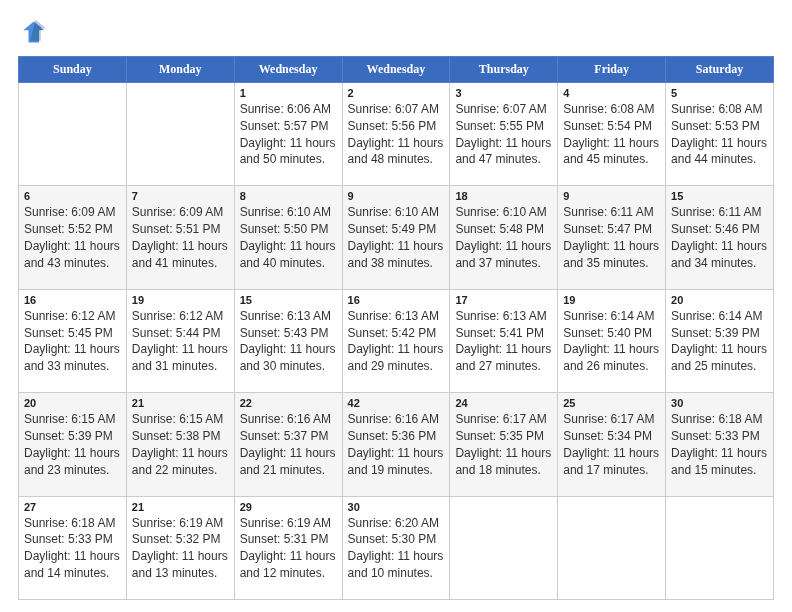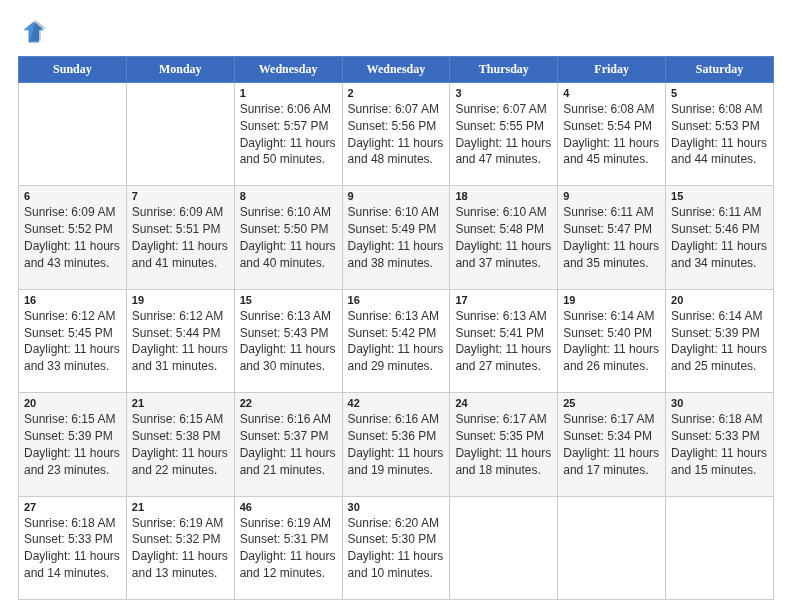--- a/index.html
+++ b/index.html
@@ -253,21 +253,21 @@
         <tr>
           <td>
             <span class="day-number">27</span>
             <div class="day-info">Sunrise: 6:18 AM<br>Sunset: 5:33 PM<br>Daylight: 11 hours and 14 minutes.</div>
           </td>
           <td>
             <span class="day-number">21</span>
             <div class="day-info">Sunrise: 6:19 AM<br>Sunset: 5:32 PM<br>Daylight: 11 hours and 13 minutes.</div>
           </td>
           <td>
-            <span class="day-number">46</span>
+            <span class="day-number">29</span>
             <div class="day-info">Sunrise: 6:19 AM<br>Sunset: 5:31 PM<br>Daylight: 11 hours and 12 minutes.</div>
           </td>
           <td>
             <span class="day-number">30</span>
             <div class="day-info">Sunrise: 6:20 AM<br>Sunset: 5:30 PM<br>Daylight: 11 hours and 10 minutes.</div>
           </td>
           <td class="empty"></td>
           <td class="empty"></td>
           <td class="empty"></td>
         </tr>

